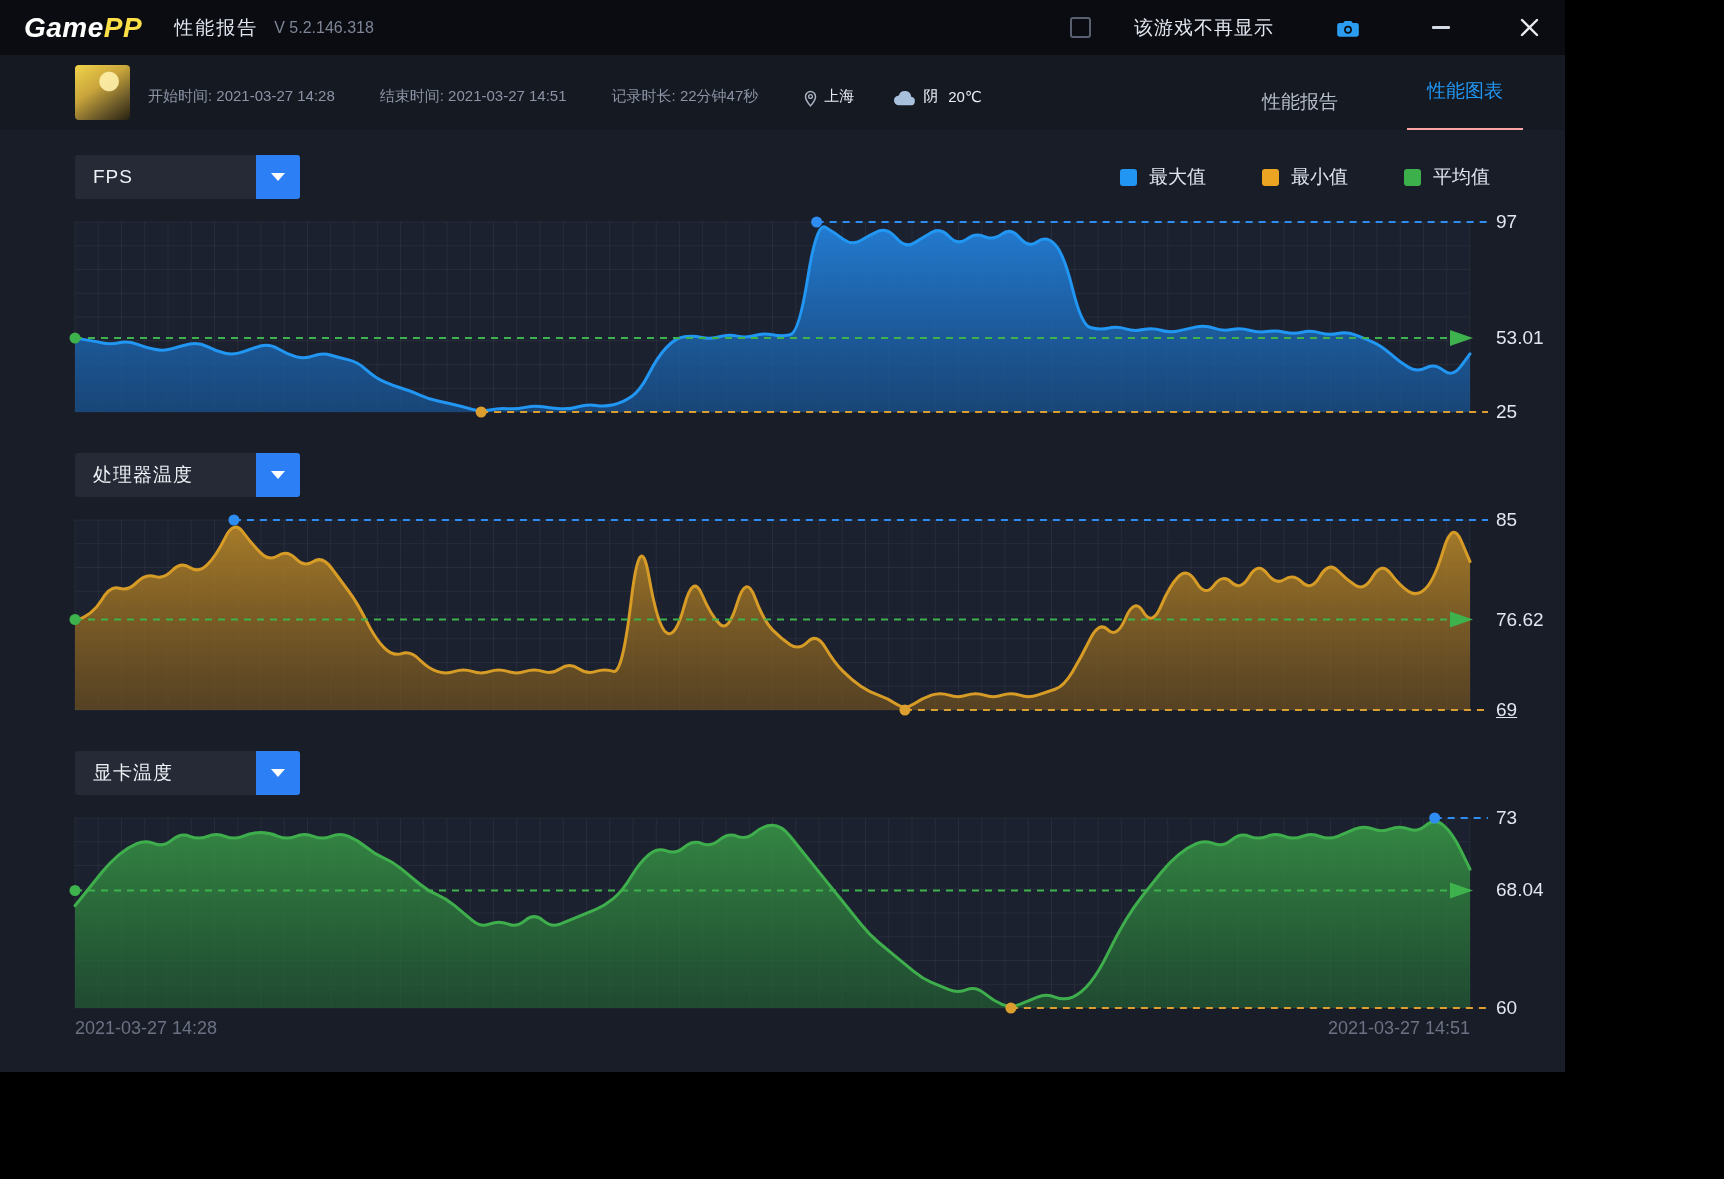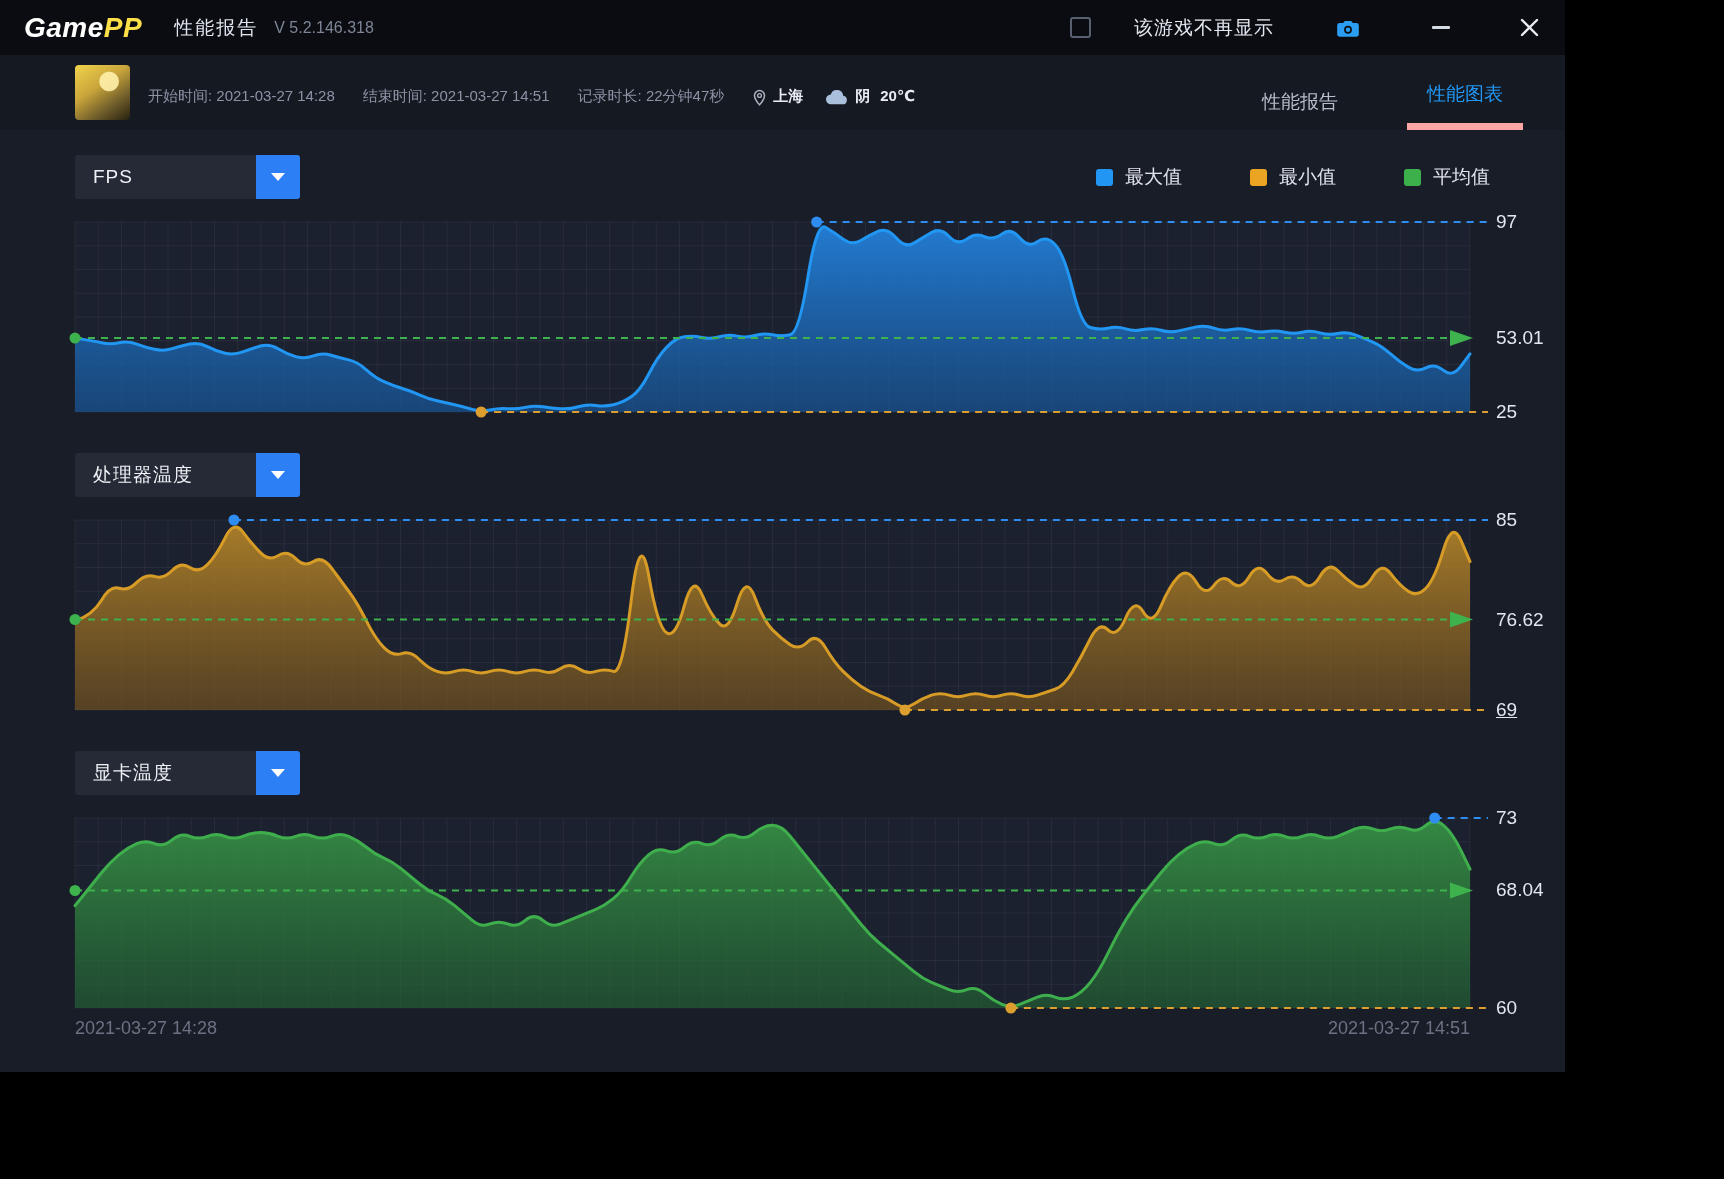--- a/index.html
+++ b/index.html
@@ -23,37 +23,37 @@
   .close-btn { margin-left:38px; }
 
   
   .header { height:75px; background:#151922; display:flex; align-items:center; padding-left:75px; position:relative; }
   .avatar { width:55px; height:55px; border-radius:4px; flex:0 0 auto;
             background:
               radial-gradient(circle at 62% 30%, rgba(255,240,170,0.9) 0 18%, rgba(255,240,170,0) 20%),
               linear-gradient(145deg,#f2d44c 0%,#c9a53b 40%,#6e5c2a 72%,#26200f 100%); }
   .game-info { margin-left:18px; }
   .game-title { font-size:18px; font-weight:bold; color:#f2f4f8; }
-  .game-meta { margin-top:8px; display:flex; align-items:center; font-size:15px; color:#8b93a5; }
+  .game-meta { margin-top:8px; display:flex; align-items:center; font-size:15px; color:#8b93a5;gap:17px; }
   .game-meta .meta-item { margin-right:28px; }
   .game-meta .white { color:#e8ebf2; }
   .meta-icon { display:inline-flex; align-items:center; margin-right:6px; transform:translateY(2px); }
-  .loc-group, .weather-group { display:flex; align-items:flex-start; margin-right:22px;font-weight:bold; }
+  .loc-group, .weather-group { display:flex; align-items:center; margin-right:22px; }
   .tabs { position:absolute; right:42px; bottom:0; height:100%; display:flex; align-items:flex-end; }
   .tab { padding:0 14px 15px; margin-left:55px; font-size:19px; color:#b6bdcb; cursor:pointer; }
-  .tab.active { color:#2196f3; border-bottom:7px solid #fca5a5; padding:0 20px 16px; }
+  .tab.active { color:#2196f3; border-bottom:2px solid #fca5a5; padding:0 20px 24px; }
 
   
   .section-head { display:flex; align-items:center; margin:25px 75px 0 75px; height:44px; }
   .section-head.gap-lg { margin-top:41px; }
   .dropdown { display:flex; width:225px; height:44px; background:#252a36; border-radius:3px; overflow:hidden; cursor:pointer; }
   .dd-label { flex:1; display:flex; align-items:center; padding-left:18px; font-size:19px; color:#eef1f6; letter-spacing:1px; }
   .dd-btn { width:44px; background:#2d7ff5; display:flex; align-items:center; justify-content:center; cursor:pointer; }
   .dd-caret { width:0; height:0; border-left:7px solid transparent; border-right:7px solid transparent; border-top:8px solid #ffffff; }
-  .legend { margin-left:auto; display:flex; align-items:center;gap:12px; }
+  .legend { margin-left:auto; display:flex; align-items:center; }
   .legend-item { display:flex; align-items:center; font-size:19px; color:#e0e4ed; margin-left:56px; }
   .swatch { width:17px; height:17px; border-radius:3px; margin-right:12px; background:#888; }
 
   .chart-row { display:flex; margin:23px 0 0 75px; }
   .chart-svg { width:1395px; height:190px; overflow:visible; display:block; }
   .chart-labels { position:relative; width:95px; height:190px; }
   .cl { position:absolute; left:26px; font-size:19px; color:#e2e6ee; white-space:nowrap; transform:translateY(-50%); }
 
   .x-axis { display:flex; justify-content:space-between; width:1395px; margin:10px 0 0 75px; font-size:18px; color:#6b7283; }
 </style>

